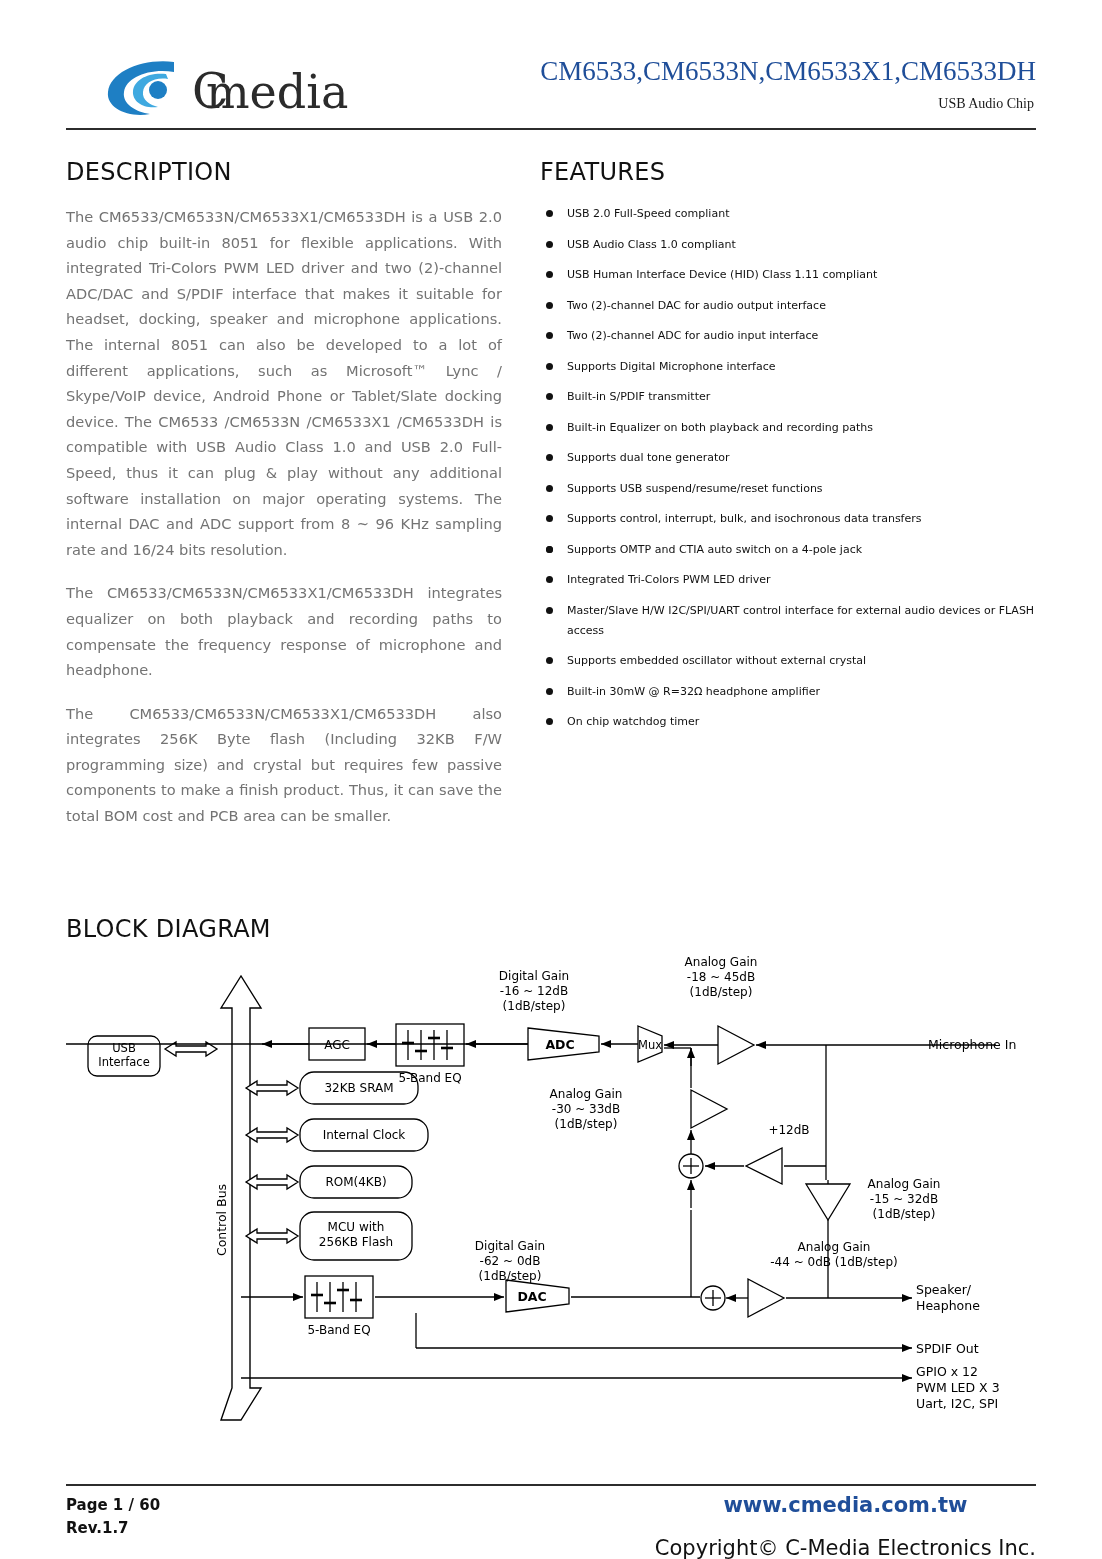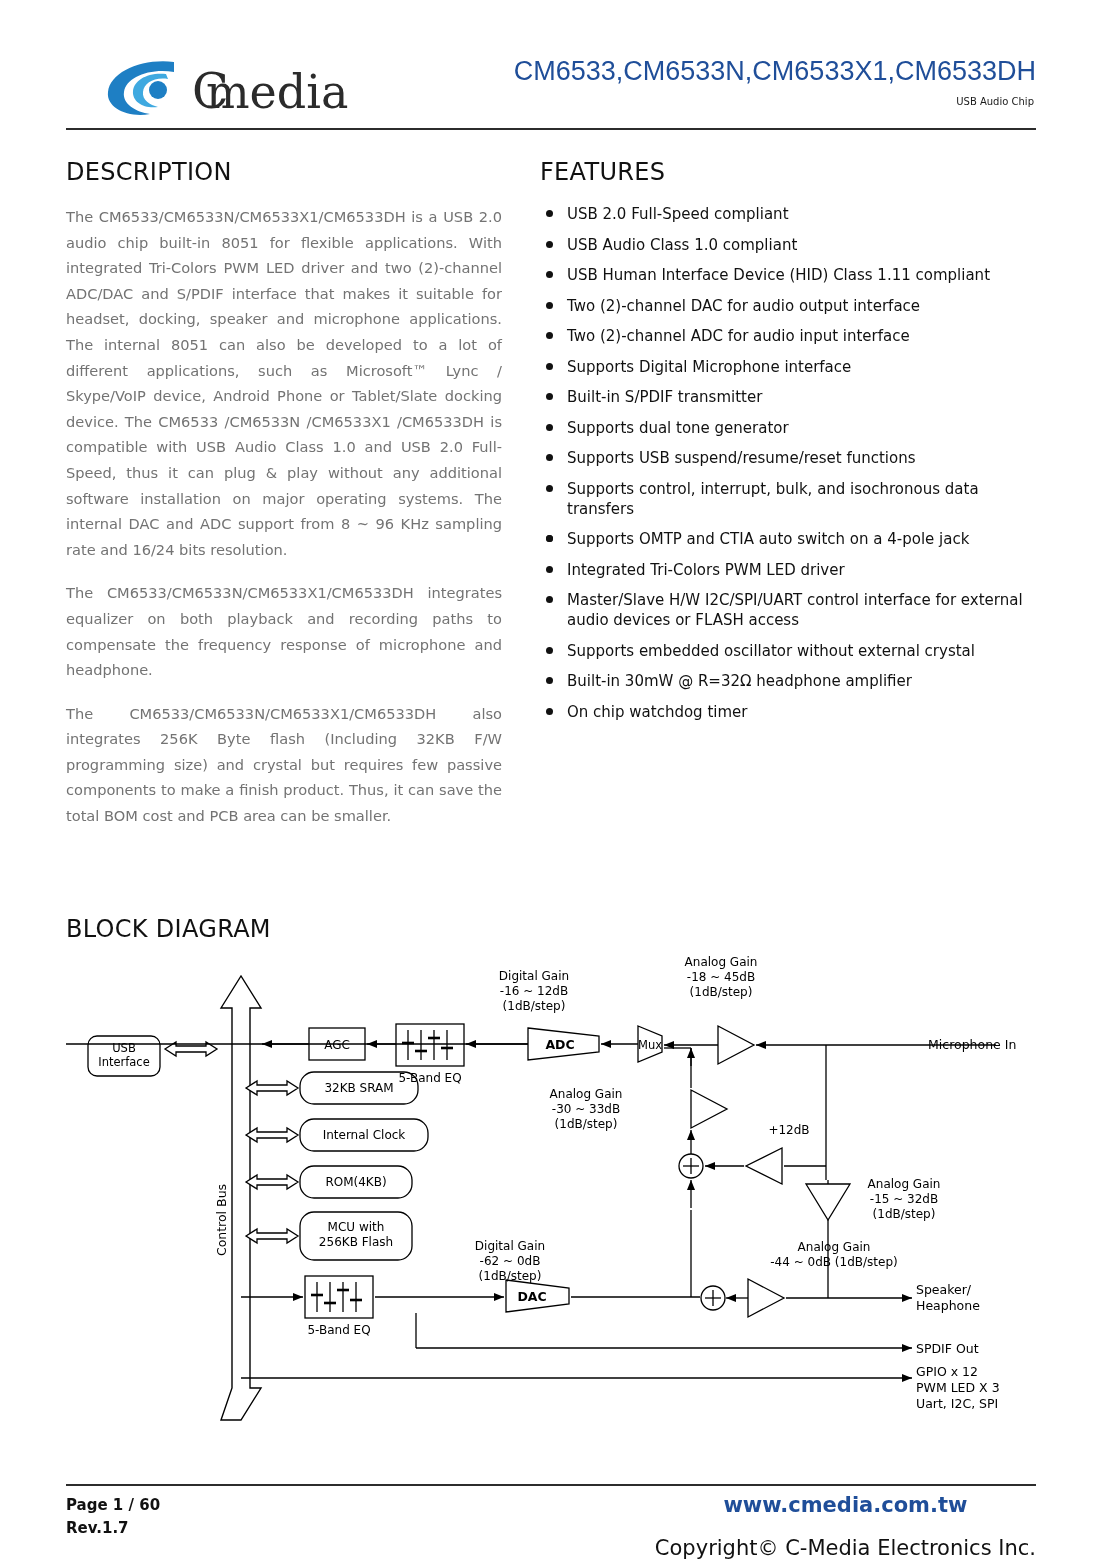--- a/index.html
+++ b/index.html
@@ -19,26 +19,26 @@
   .header{
     position:absolute;left:66px;top:36px;width:970px;height:84px;
   }
   .logo{
     position:absolute;left:30px;top:8px;width:300px;height:70px;
   }
   .logo svg{display:block;}
   .title-main{
     position:absolute;right:0;top:12px;
     font-size:27px;color:#1f4e99;letter-spacing:0px;
-    font-family:Liberation Sans, sans-serif;
+    font-family:Liberation Serif, serif;
     white-space:nowrap;
   }
   .title-sub{
     position:absolute;right:2px;top:52px;
-    font-size:10px;color:#1a1a1a;
+    font-size:14px;color:#1a1a1a;font-family:Liberation Serif, serif;
   }
   .header-rule{
     position:absolute;left:66px;top:120px;width:970px;height:2px;background:#2c2c2c;
   }
   
   .sec-title{
     position:absolute;font-size:24px;color:#111;letter-spacing:.3px;
   }
   
   .desc{
@@ -46,21 +46,21 @@
     font-size:14.6px;line-height:25.6px;text-align:justify;
     color:#737373;
   }
   .desc p{margin:0 0 18px 0;}
   
   .features{
     position:absolute;left:540px;top:196px;width:500px;
   }
   .feat{
     position:relative;padding-left:27px;margin-bottom:10.5px;
-    font-size:15px;line-height:20px;color:#111;
+    font-size:11px;line-height:20px;color:#111;
   }
   .feat .bullet{
     position:absolute;left:6px;top:6px;width:7px;height:7px;border-radius:50%;
     background:#111;
   }
   
   .bd-title{left:66px;top:907px;}
   .diagram{
     position:absolute;left:66px;top:940px;width:970px;height:505px;
   }
@@ -107,20 +107,21 @@
 
   <div class="sec-title" style="left:540px;top:150px;">FEATURES</div>
   <div class="features">
     <div class="feat"><span class="bullet"></span><span>USB 2.0 Full-Speed compliant</span></div>
     <div class="feat"><span class="bullet"></span><span>USB Audio Class 1.0 compliant</span></div>
     <div class="feat"><span class="bullet"></span><span>USB Human Interface Device (HID) Class 1.11 compliant</span></div>
     <div class="feat"><span class="bullet"></span><span>Two (2)-channel DAC for audio output interface</span></div>
     <div class="feat"><span class="bullet"></span><span>Two (2)-channel ADC for audio input interface</span></div>
     <div class="feat"><span class="bullet"></span><span>Supports Digital Microphone interface</span></div>
     <div class="feat"><span class="bullet"></span><span>Built-in S/PDIF transmitter</span></div>
+    <div class="feat"><span class="bullet"></span><span>Built-in Equalizer on both playback and recording paths</span></div>
     <div class="feat"><span class="bullet"></span><span>Supports dual tone generator</span></div>
     <div class="feat"><span class="bullet"></span><span>Supports USB suspend/resume/reset functions</span></div>
     <div class="feat"><span class="bullet"></span><span>Supports control, interrupt, bulk, and isochronous data transfers</span></div>
     <div class="feat"><span class="bullet"></span></div>
     <div class="feat"><span class="bullet"></span><span>Supports OMTP and CTIA auto switch on a 4-pole jack</span></div>
     <div class="feat"><span class="bullet"></span><span>Integrated Tri-Colors PWM LED driver</span></div>
     <div class="feat"><span class="bullet"></span><span>Master/Slave H/W I2C/SPI/UART control interface for external audio devices or FLASH access</span></div>
     <div class="feat"><span class="bullet"></span><span>Supports embedded oscillator without external crystal</span></div>
     <div class="feat"><span class="bullet"></span><span>Built-in 30mW @ R=32Ω headphone amplifier</span></div>
     <div class="feat"><span class="bullet"></span><span>On chip watchdog timer</span></div>

